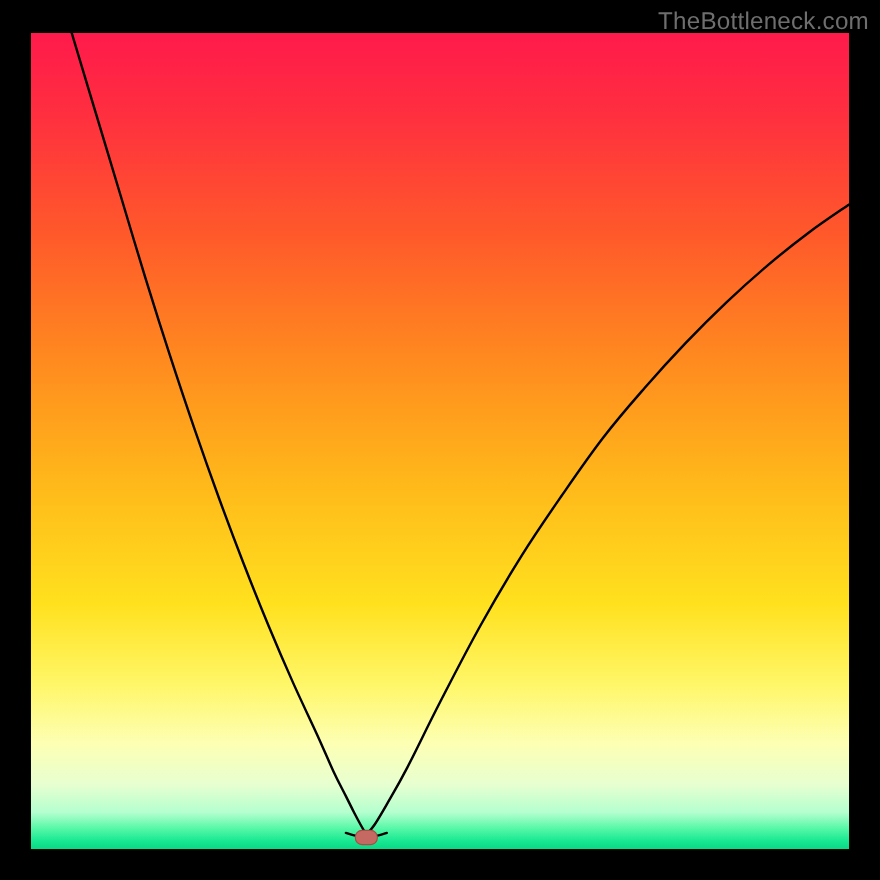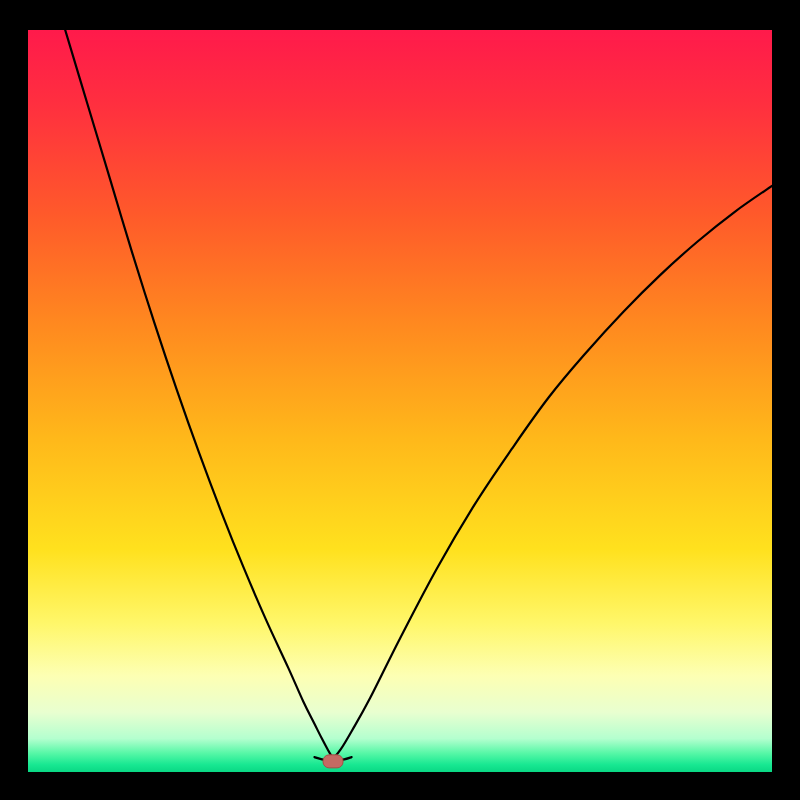--- a/index.html
+++ b/index.html
@@ -42,20 +42,21 @@
     top: 0;
     width: 744px;
     height: 742px;
   }
   svg { display: block; }
 </style>
 </head>
 <body>
 
 <div class="frame">
+  <div class="watermark">TheBottleneck.com</div>
 
   <div class="plot-outer">
     <svg class="plot-inner" id="plot-svg" viewBox="0 0 744 742" preserveAspectRatio="none">
       <defs>
         <linearGradient id="bg-grad" x1="0" y1="0" x2="0" y2="1">
             <stop offset="0.00%" stop-color="#ff1a4b"></stop>
             <stop offset="10.00%" stop-color="#ff2f3f"></stop>
             <stop offset="25.00%" stop-color="#ff5a2a"></stop>
             <stop offset="40.00%" stop-color="#ff8a1f"></stop>
             <stop offset="55.00%" stop-color="#ffb81a"></stop>

